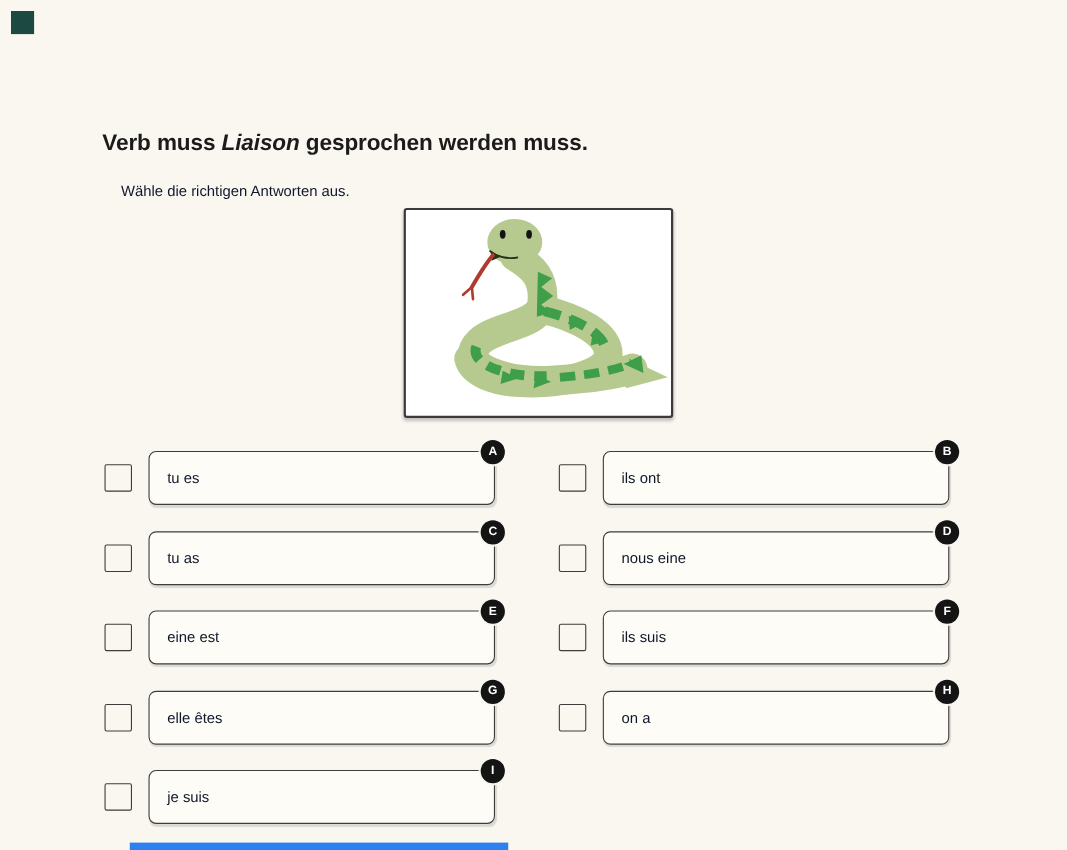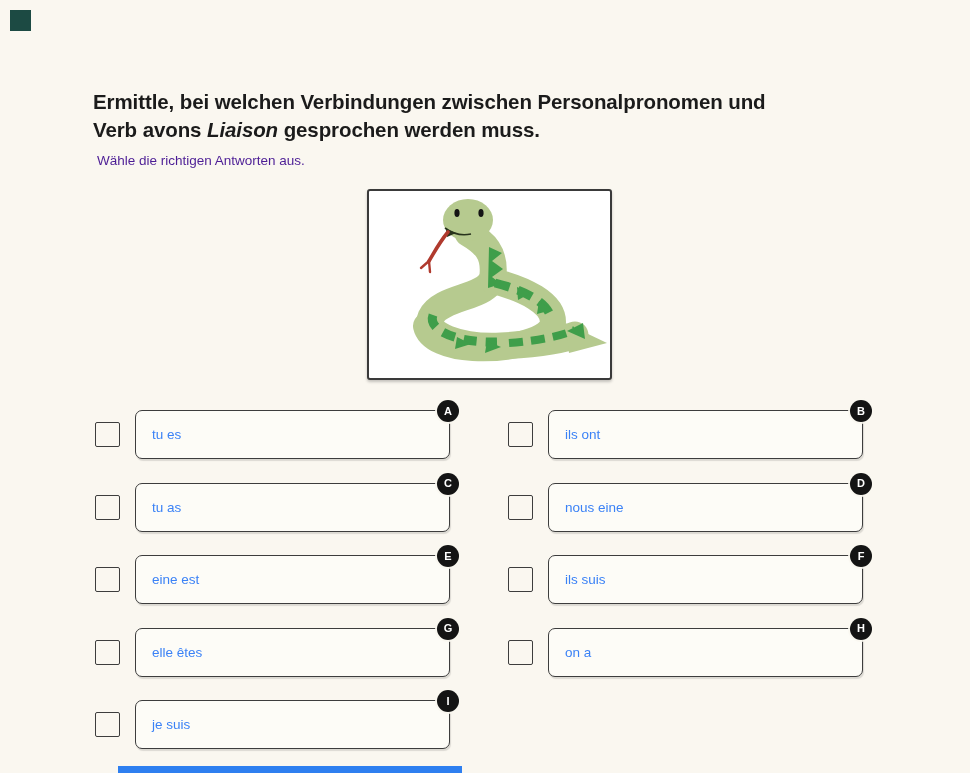--- a/index.html
+++ b/index.html
@@ -12,22 +12,22 @@
     position:absolute;left:10px;top:10px;width:21px;height:21px;
     background:#1c4a43;
   }
   .title{
     position:absolute;left:93px;top:88px;margin:0;width:790px;
     font-size:20.5px;font-weight:700;color:#1b1b1b;line-height:28px;
     letter-spacing:-0.1px;
   }
   .title em{font-style:italic;margin-top:24px;}
   .instruction{
-    position:absolute;left:93px;top:149px;margin:4px;
-    font-size:13.5px;color:#4c1d95;
+    position:absolute;left:93px;top:149px;margin:17px;
+    font-size:13.5px;color:#0f172a;
   }
   .image-frame{
     position:absolute;left:367px;top:189px;width:241px;height:187px;
     background:#ffffff;border:2px solid #3a3a3a;border-radius:3px;
     box-shadow:0 2px 3px rgba(0,0,0,0.22);
   }
   .image-frame svg{display:block;width:100%;height:100%;}
   .answers-col{position:absolute;top:410px;width:366px;}
   .col-left{left:93px;}
   .col-right{left:506px;}
@@ -38,40 +38,40 @@
     cursor:pointer;
   }
   .answer-box{
     position:absolute;left:42px;top:0;width:313px;height:47px;
     background:#fdfcf7;border:1.5px solid #3d3d3d;border-radius:7px;
     display:flex;align-items:center;
     box-shadow:1px 2px 1px rgba(0,0,0,0.12);
     cursor:pointer;
   }
   .answer-label{
-    padding-left:16px;font-size:13.5px;color:#3b82f6;
+    padding-left:16px;font-size:13.5px;color:#0f172a;
   }
   .badge{
     position:absolute;right:-10px;top:-11px;width:22px;height:22px;
     background:#141414;color:#ffffff;border-radius:50%;
     font-size:11px;font-weight:700;line-height:1;
     display:flex;align-items:center;justify-content:center;
     box-shadow:0 0 0 2px rgba(250,247,240,0.9);
   }
   .progress-bar{
     position:absolute;left:118px;top:766px;width:344px;height:7px;
     background:#2e7ff0;
   }
 </style>
 </head>
 <body>
 
 <div class="corner-marker"></div>
 
-<h1 class="title"><span>Ermittle, bei welchen Verbindungen zwischen Personalpronomen und</span><br><span>Verb avons </span><em>Liaison</em><span> gesprochen werden muss.</span></h1>
+<h1 class="title"><br><span>Verb muss </span><em>Liaison</em><span> gesprochen werden muss.</span></h1>
 
 <p class="instruction">Wähle die richtigen Antworten aus.</p>
 
 <div class="image-frame">
   <svg viewBox="0 0 241 187" xmlns="http://www.w3.org/2000/svg" aria-hidden="true">
 
     <path d="M99,42 C116,52 126,62 124,84 C122,108 72,104 62,126 C54,144 92,157 132,155 C166,153 192,150 206,144" fill="none" stroke="#b6ca8f" stroke-width="27" stroke-linecap="round"></path>
     <path d="M124,90 C156,98 184,112 184,131 C184,149 140,159 104,157 C80,156 60,148 57,135" fill="none" stroke="#b6ca8f" stroke-width="26" stroke-linecap="round"></path>
     <path d="M196,132 L238,152 L200,162 Z" fill="#b6ca8f"></path>
 

